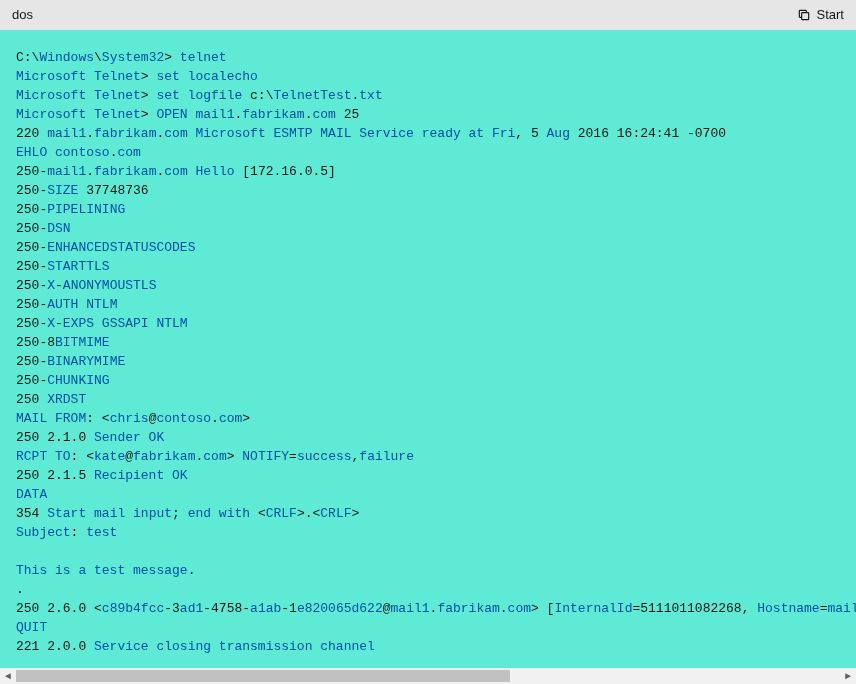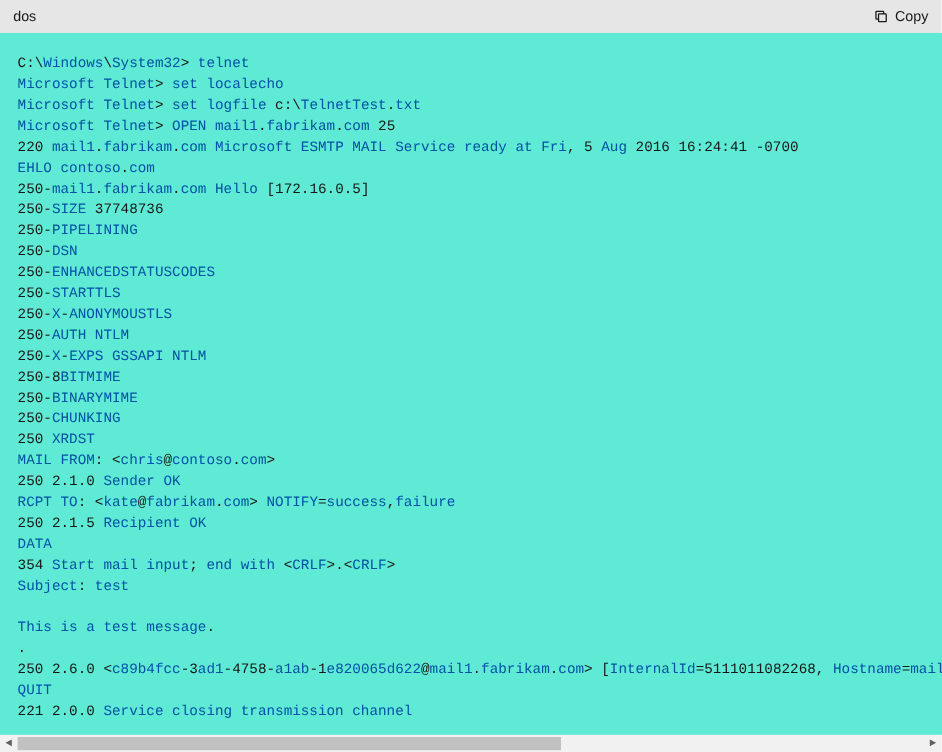--- a/index.html
+++ b/index.html
@@ -80,21 +80,21 @@
 </head>
 <body>
 
 <div class="header">
   <span>dos</span>
   <div class="copy-btn">
     <svg viewBox="0 0 24 24" fill="none" stroke="currentColor" stroke-width="2">
       <rect x="8" y="8" width="12" height="12" rx="1"></rect>
       <path d="M16 8V5a1 1 0 0 0-1-1H5a1 1 0 0 0-1 1v10a1 1 0 0 0 1 1h3"></path>
     </svg>
-    <span>Copy</span>
+    <span>Start</span>
   </div>
 </div>
 
 <div class="code-area" id="code-area"><div><span class="tok-normal">C:\</span><span class="tok-blue">Windows</span><span class="tok-normal">\</span><span class="tok-blue">System32</span><span class="tok-normal">&gt; </span><span class="tok-blue">telnet</span></div><div><span class="tok-blue">Microsoft Telnet</span><span class="tok-normal">&gt; </span><span class="tok-blue">set</span><span class="tok-normal"> </span><span class="tok-blue">localecho</span></div><div><span class="tok-blue">Microsoft Telnet</span><span class="tok-normal">&gt; </span><span class="tok-blue">set</span><span class="tok-normal"> </span><span class="tok-blue">logfile</span><span class="tok-normal"> c:\</span><span class="tok-blue">TelnetTest</span><span class="tok-normal">.</span><span class="tok-blue">txt</span></div><div><span class="tok-blue">Microsoft Telnet</span><span class="tok-normal">&gt; </span><span class="tok-blue">OPEN mail1</span><span class="tok-normal">.</span><span class="tok-blue">fabrikam</span><span class="tok-normal">.</span><span class="tok-blue">com</span><span class="tok-normal"> 25</span></div><div><span class="tok-normal">220 </span><span class="tok-blue">mail1</span><span class="tok-normal">.</span><span class="tok-blue">fabrikam</span><span class="tok-normal">.</span><span class="tok-blue">com Microsoft ESMTP MAIL Service ready at Fri</span><span class="tok-normal">, 5 </span><span class="tok-blue">Aug</span><span class="tok-normal"> 2016 16:24:41 -0700</span></div><div><span class="tok-blue">EHLO contoso</span><span class="tok-normal">.</span><span class="tok-blue">com</span></div><div><span class="tok-normal">250-</span><span class="tok-blue">mail1</span><span class="tok-normal">.</span><span class="tok-blue">fabrikam</span><span class="tok-normal">.</span><span class="tok-blue">com Hello</span><span class="tok-normal"> [172.16.0.5]</span></div><div><span class="tok-normal">250-</span><span class="tok-blue">SIZE</span><span class="tok-normal"> 37748736</span></div><div><span class="tok-normal">250-</span><span class="tok-blue">PIPELINING</span></div><div><span class="tok-normal">250-</span><span class="tok-blue">DSN</span></div><div><span class="tok-normal">250-</span><span class="tok-blue">ENHANCEDSTATUSCODES</span></div><div><span class="tok-normal">250-</span><span class="tok-blue">STARTTLS</span></div><div><span class="tok-normal">250-</span><span class="tok-blue">X</span><span class="tok-normal">-</span><span class="tok-blue">ANONYMOUSTLS</span></div><div><span class="tok-normal">250-</span><span class="tok-blue">AUTH NTLM</span></div><div><span class="tok-normal">250-</span><span class="tok-blue">X</span><span class="tok-normal">-</span><span class="tok-blue">EXPS GSSAPI NTLM</span></div><div><span class="tok-normal">250-8</span><span class="tok-blue">BITMIME</span></div><div><span class="tok-normal">250-</span><span class="tok-blue">BINARYMIME</span></div><div><span class="tok-normal">250-</span><span class="tok-blue">CHUNKING</span></div><div><span class="tok-normal">250 </span><span class="tok-blue">XRDST</span></div><div><span class="tok-blue">MAIL FROM</span><span class="tok-normal">: &lt;</span><span class="tok-blue">chris</span><span class="tok-normal">@</span><span class="tok-blue">contoso</span><span class="tok-normal">.</span><span class="tok-blue">com</span><span class="tok-normal">&gt;</span></div><div><span class="tok-normal">250 2.1.0 </span><span class="tok-blue">Sender OK</span></div><div><span class="tok-blue">RCPT TO</span><span class="tok-normal">: &lt;</span><span class="tok-blue">kate</span><span class="tok-normal">@</span><span class="tok-blue">fabrikam</span><span class="tok-normal">.</span><span class="tok-blue">com</span><span class="tok-normal">&gt; </span><span class="tok-blue">NOTIFY</span><span class="tok-normal">=</span><span class="tok-blue">success</span><span class="tok-normal">,</span><span class="tok-blue">failure</span></div><div><span class="tok-normal">250 2.1.5 </span><span class="tok-blue">Recipient OK</span></div><div><span class="tok-blue">DATA</span></div><div><span class="tok-normal">354 </span><span class="tok-blue">Start mail input</span><span class="tok-normal">; </span><span class="tok-blue">end with</span><span class="tok-normal"> &lt;</span><span class="tok-blue">CRLF</span><span class="tok-normal">&gt;.&lt;</span><span class="tok-blue">CRLF</span><span class="tok-normal">&gt;</span></div><div><span class="tok-blue">Subject</span><span class="tok-normal">: </span><span class="tok-blue">test</span></div><div>&nbsp;</div><div><span class="tok-blue">This is a test message</span><span class="tok-normal">.</span></div><div><span class="tok-normal">.</span></div><div><span class="tok-normal">250 2.6.0 &lt;</span><span class="tok-blue">c89b4fcc</span><span class="tok-normal">-3</span><span class="tok-blue">ad1</span><span class="tok-normal">-4758-</span><span class="tok-blue">a1ab</span><span class="tok-normal">-1</span><span class="tok-blue">e820065d622</span><span class="tok-normal">@</span><span class="tok-blue">mail1</span><span class="tok-normal">.</span><span class="tok-blue">fabrikam</span><span class="tok-normal">.</span><span class="tok-blue">com</span><span class="tok-normal">&gt; [</span><span class="tok-blue">InternalId</span><span class="tok-normal">=5111011082268, </span><span class="tok-blue">Hostname</span><span class="tok-normal">=</span><span class="tok-blue">mail1</span></div><div><span class="tok-blue">QUIT</span></div><div><span class="tok-normal">221 2.0.0 </span><span class="tok-blue">Service closing transmission channel</span></div></div>
 
 <div class="scrollbar">
   <div class="sb-arrow">◄</div>
   <div class="sb-track">
     <div class="sb-thumb"></div>
   </div>

